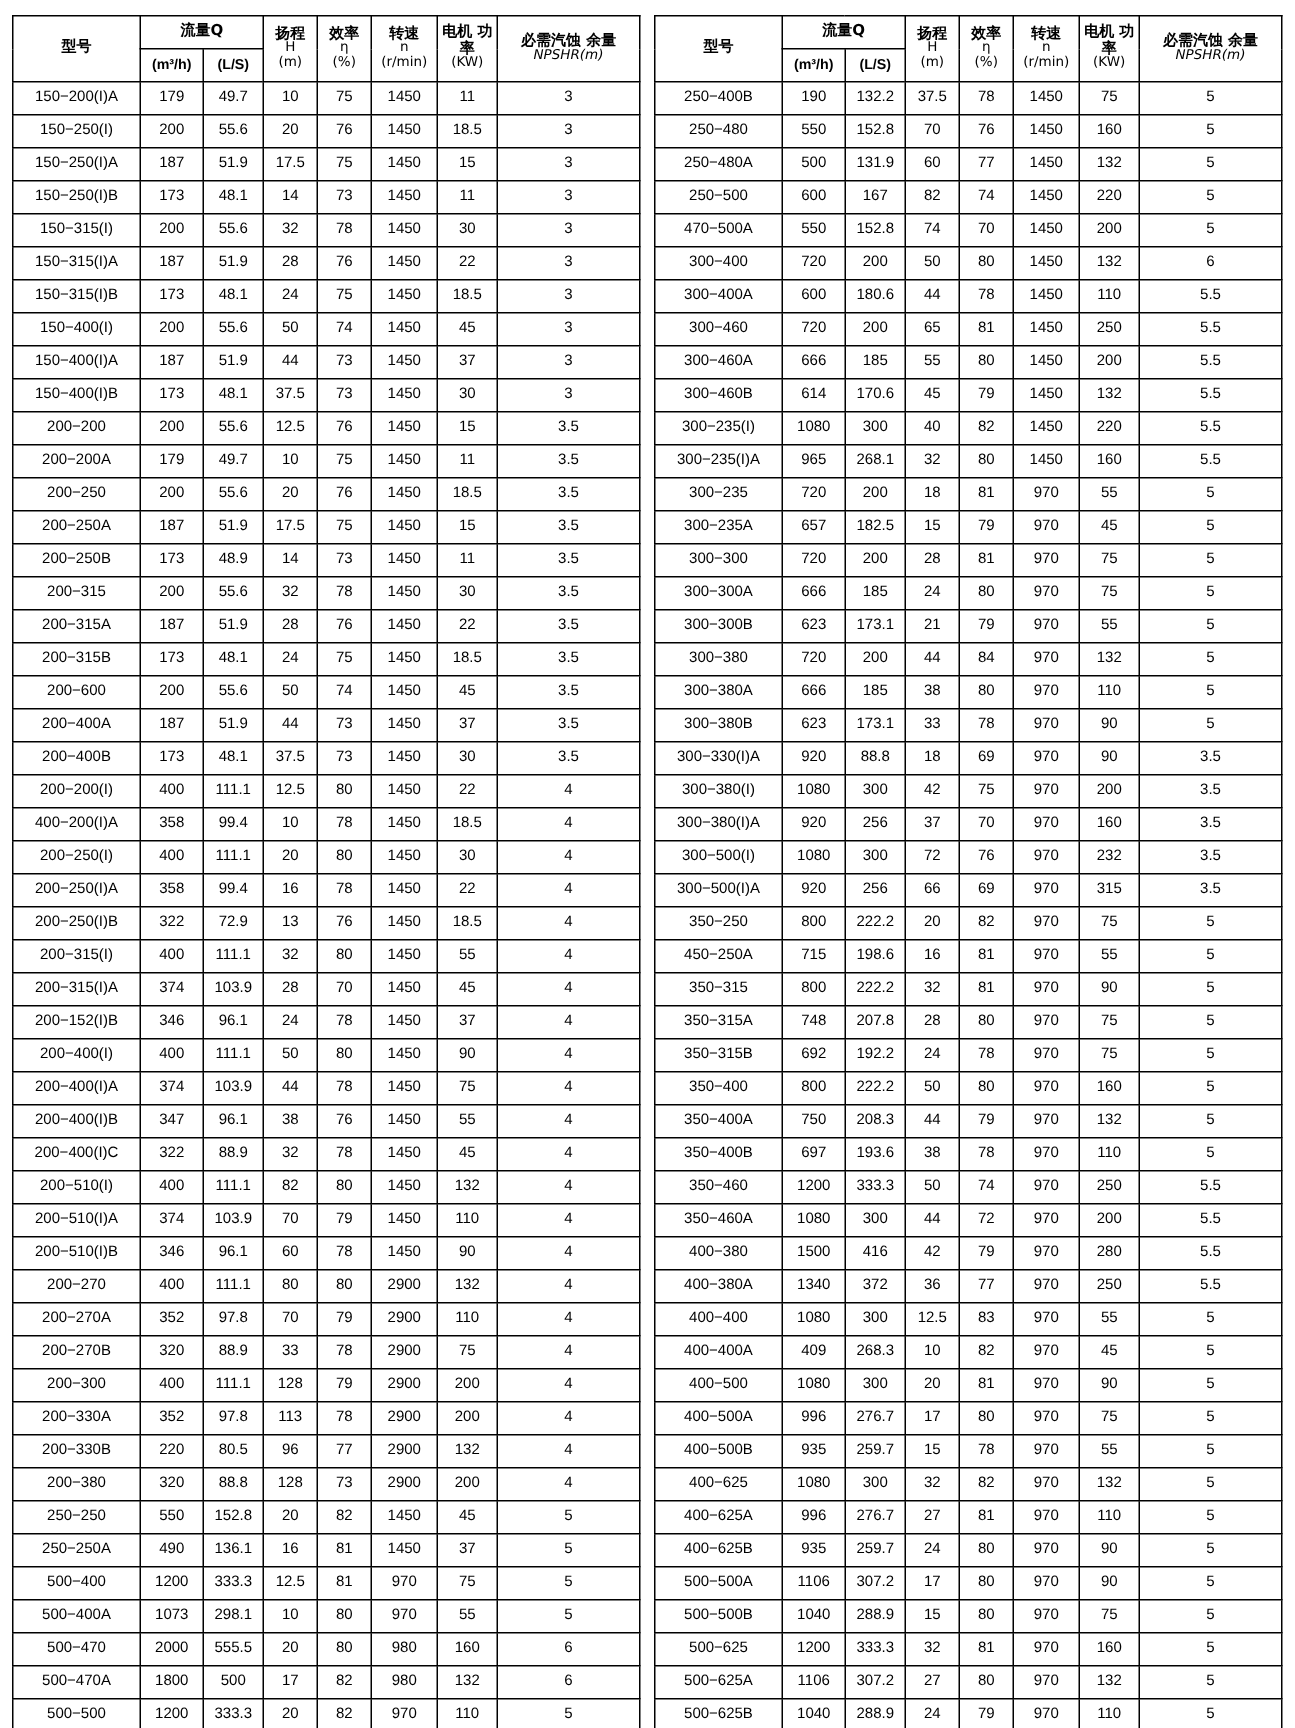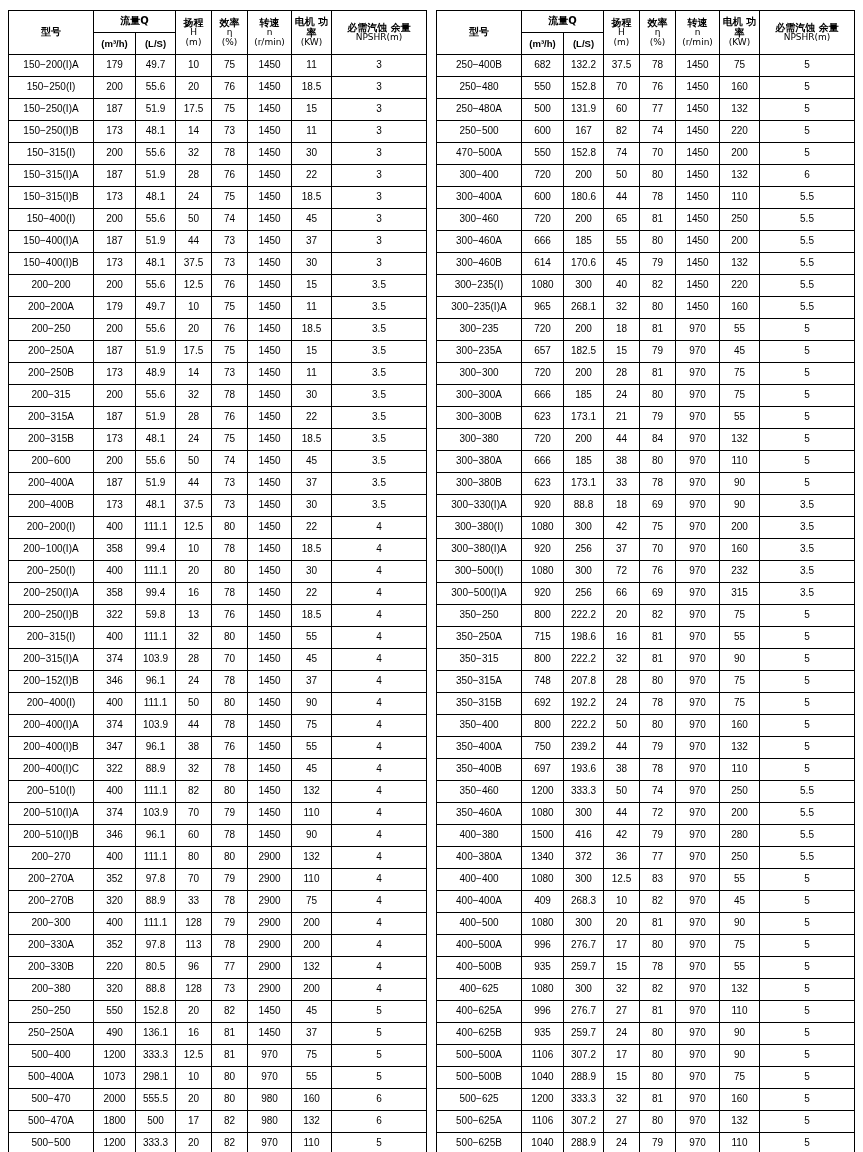--- a/index.html
+++ b/index.html
@@ -17,21 +17,21 @@
   col.c0{width:85px;}
   col.c1{width:42px;}
   col.c2{width:40px;}
   col.c3{width:36px;}
   col.c4{width:36px;}
   col.c5{width:44px;}
   col.c6{width:40px;}
   col.c7{width:95px;}
   .hcell{font-size:11px;font-weight:bold;line-height:1.15;}
   .hcell small{display:block;font-size:9px;font-weight:normal;}
-  .npsh{font-size:9px;}
+  .npsh{font-size:9px;font-style:italic;}
 </style>
 </head>
 <body>
 
 <div class="page">
 
   <table class="spec">
     <colgroup>
         <col class="c0">
         <col class="c1">
@@ -292,21 +292,21 @@
           <td class="model">200−200(I)</td>
           <td>400</td>
           <td>111.1</td>
           <td>12.5</td>
           <td>80</td>
           <td>1450</td>
           <td>22</td>
           <td>4</td>
         </tr>
         <tr>
-          <td class="model">200−100(I)A</td>
+          <td class="model">400−200(I)A</td>
           <td>358</td>
           <td>99.4</td>
           <td>10</td>
           <td>78</td>
           <td>1450</td>
           <td>18.5</td>
           <td>4</td>
         </tr>
         <tr>
           <td class="model">200−250(I)</td>
@@ -324,21 +324,21 @@
           <td>99.4</td>
           <td>16</td>
           <td>78</td>
           <td>1450</td>
           <td>22</td>
           <td>4</td>
         </tr>
         <tr>
           <td class="model">200−250(I)B</td>
           <td>322</td>
-          <td>59.8</td>
+          <td>72.9</td>
           <td>13</td>
           <td>76</td>
           <td>1450</td>
           <td>18.5</td>
           <td>4</td>
         </tr>
         <tr>
           <td class="model">200−315(I)</td>
           <td>400</td>
           <td>111.1</td>
@@ -623,21 +623,21 @@
         </td>
       </tr>
       <tr class="sub">
         <td class="unit">(m³/h)</td>
         <td class="unit">(L/S)</td>
       </tr>
     </thead>
     <tbody>
         <tr>
           <td class="model">250−400B</td>
-          <td>682</td>
+          <td>190</td>
           <td>132.2</td>
           <td>37.5</td>
           <td>78</td>
           <td>1450</td>
           <td>75</td>
           <td>5</td>
         </tr>
         <tr>
           <td class="model">250−480</td>
           <td>550</td>
@@ -882,21 +882,21 @@
           <td class="model">350−250</td>
           <td>800</td>
           <td>222.2</td>
           <td>20</td>
           <td>82</td>
           <td>970</td>
           <td>75</td>
           <td>5</td>
         </tr>
         <tr>
-          <td class="model">350−250A</td>
+          <td class="model">450−250A</td>
           <td>715</td>
           <td>198.6</td>
           <td>16</td>
           <td>81</td>
           <td>970</td>
           <td>55</td>
           <td>5</td>
         </tr>
         <tr>
           <td class="model">350−315</td>
@@ -934,21 +934,21 @@
           <td>222.2</td>
           <td>50</td>
           <td>80</td>
           <td>970</td>
           <td>160</td>
           <td>5</td>
         </tr>
         <tr>
           <td class="model">350−400A</td>
           <td>750</td>
-          <td>239.2</td>
+          <td>208.3</td>
           <td>44</td>
           <td>79</td>
           <td>970</td>
           <td>132</td>
           <td>5</td>
         </tr>
         <tr>
           <td class="model">350−400B</td>
           <td>697</td>
           <td>193.6</td>

